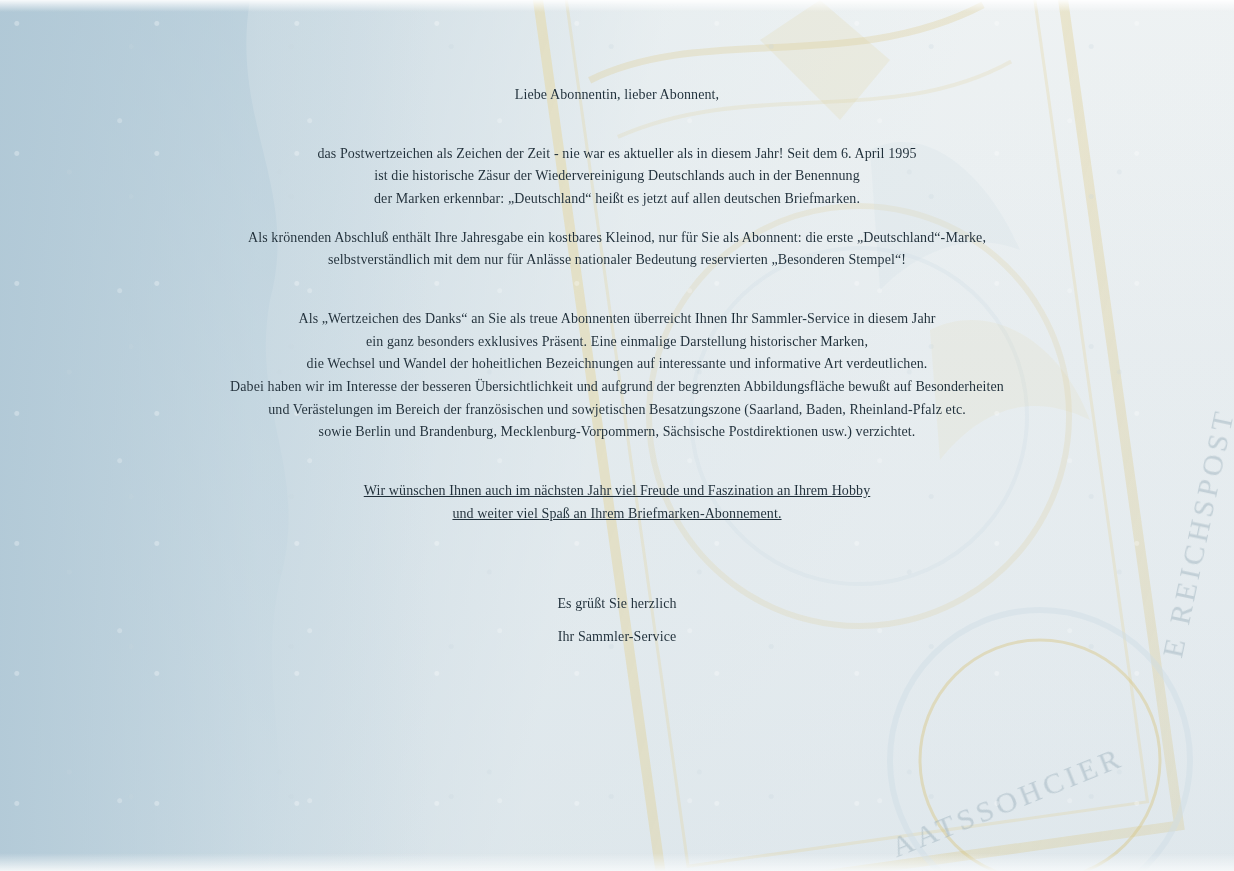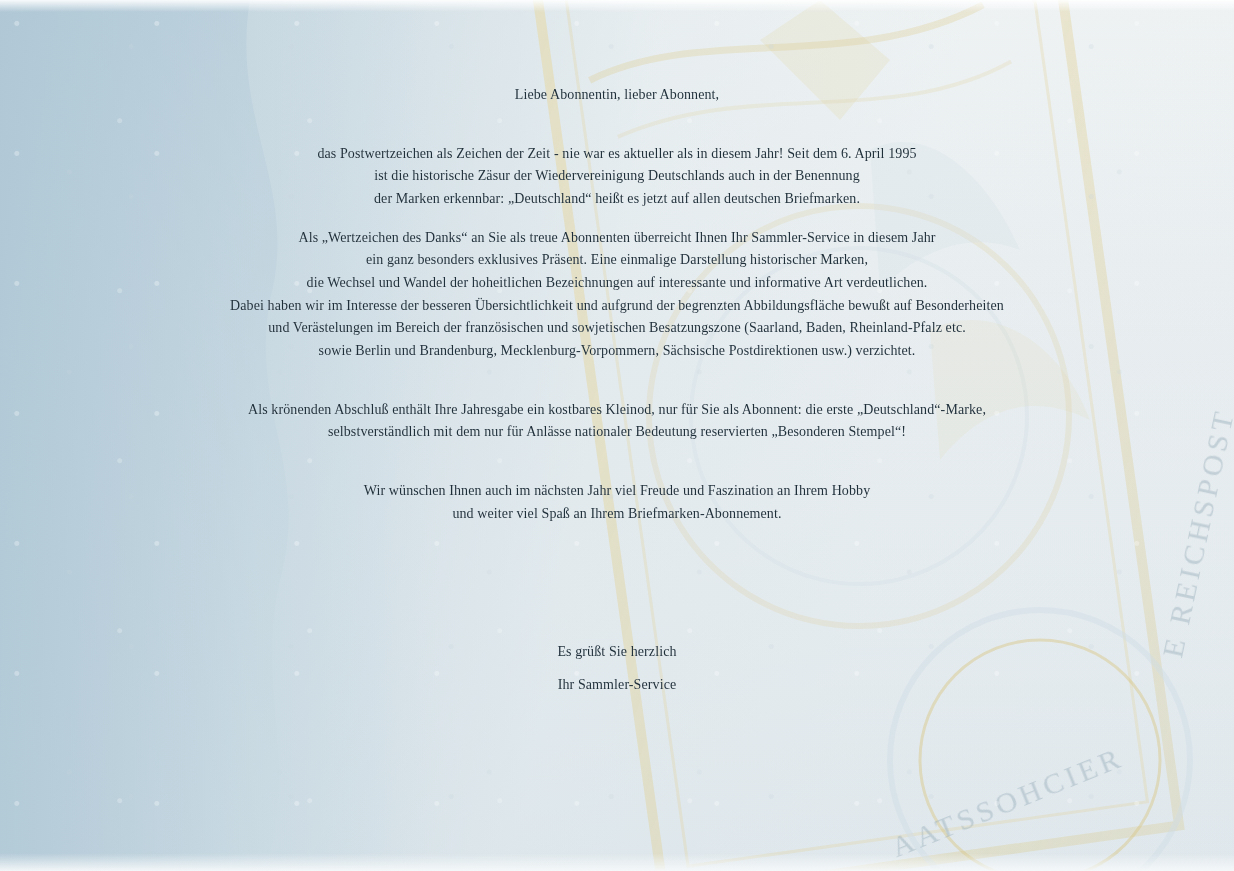--- a/index.html
+++ b/index.html
@@ -71,21 +71,21 @@
     text-shadow: 0 0 1px rgba(255,255,255,0.35);
   }
   .para {
     margin: 0 34px 0 34px;
     white-space: pre-line;
   }
   .salutation { margin-bottom: 36px; }
   .p1 { margin-bottom: 16px; }
   .p2 { margin-bottom: 36px; }
   .p3 { margin-bottom: 36px; }
-  .p4 { margin-bottom: 116px; }
+  .p4 { margin-bottom: 68px; text-decoration: underline; }
   .closing .line { display: block; }
   .closing .line + .line { margin-top: 10px; }
 </style>
 </head>
 <body>
 
 <div id="page">
 
   <div class="bg-art">
     <svg viewBox="0 0 1234 871" width="1234" height="871" preserveAspectRatio="none">
@@ -130,28 +130,28 @@
     <div class="paper-grain"></div>
     <div class="edge-top"></div>
     <div class="edge-bottom"></div>
   </div>
 
   <div class="letter">
     <p class="para salutation">Liebe Abonnentin, lieber Abonnent,</p>
     <p class="para p1">das Postwertzeichen als Zeichen der Zeit - nie war es aktueller als in diesem Jahr! Seit dem 6. April 1995
 ist die historische Zäsur der Wiedervereinigung Deutschlands auch in der Benennung
 der Marken erkennbar: „Deutschland“ heißt es jetzt auf allen deutschen Briefmarken.</p>
+    <p class="para p3">Als krönenden Abschluß enthält Ihre Jahresgabe ein kostbares Kleinod, nur für Sie als Abonnent: die erste „Deutschland“-Marke,
+selbstverständlich mit dem nur für Anlässe nationaler Bedeutung reservierten „Besonderen Stempel“!</p>
     <p class="para p2">Als „Wertzeichen des Danks“ an Sie als treue Abonnenten überreicht Ihnen Ihr Sammler-Service in diesem Jahr
 ein ganz besonders exklusives Präsent. Eine einmalige Darstellung historischer Marken,
 die Wechsel und Wandel der hoheitlichen Bezeichnungen auf interessante und informative Art verdeutlichen.
 Dabei haben wir im Interesse der besseren Übersichtlichkeit und aufgrund der begrenzten Abbildungsfläche bewußt auf Besonderheiten
 und Verästelungen im Bereich der französischen und sowjetischen Besatzungszone (Saarland, Baden, Rheinland-Pfalz etc.
 sowie Berlin und Brandenburg, Mecklenburg-Vorpommern, Sächsische Postdirektionen usw.) verzichtet.</p>
-    <p class="para p3">Als krönenden Abschluß enthält Ihre Jahresgabe ein kostbares Kleinod, nur für Sie als Abonnent: die erste „Deutschland“-Marke,
-selbstverständlich mit dem nur für Anlässe nationaler Bedeutung reservierten „Besonderen Stempel“!</p>
     <p class="para p4">Wir wünschen Ihnen auch im nächsten Jahr viel Freude und Faszination an Ihrem Hobby
 und weiter viel Spaß an Ihrem Briefmarken-Abonnement.</p>
     <div class="closing">
       <span class="line">Es grüßt Sie herzlich</span>
       <span class="line">Ihr Sammler-Service</span>
     </div>
   </div>
 
 </div>
 

